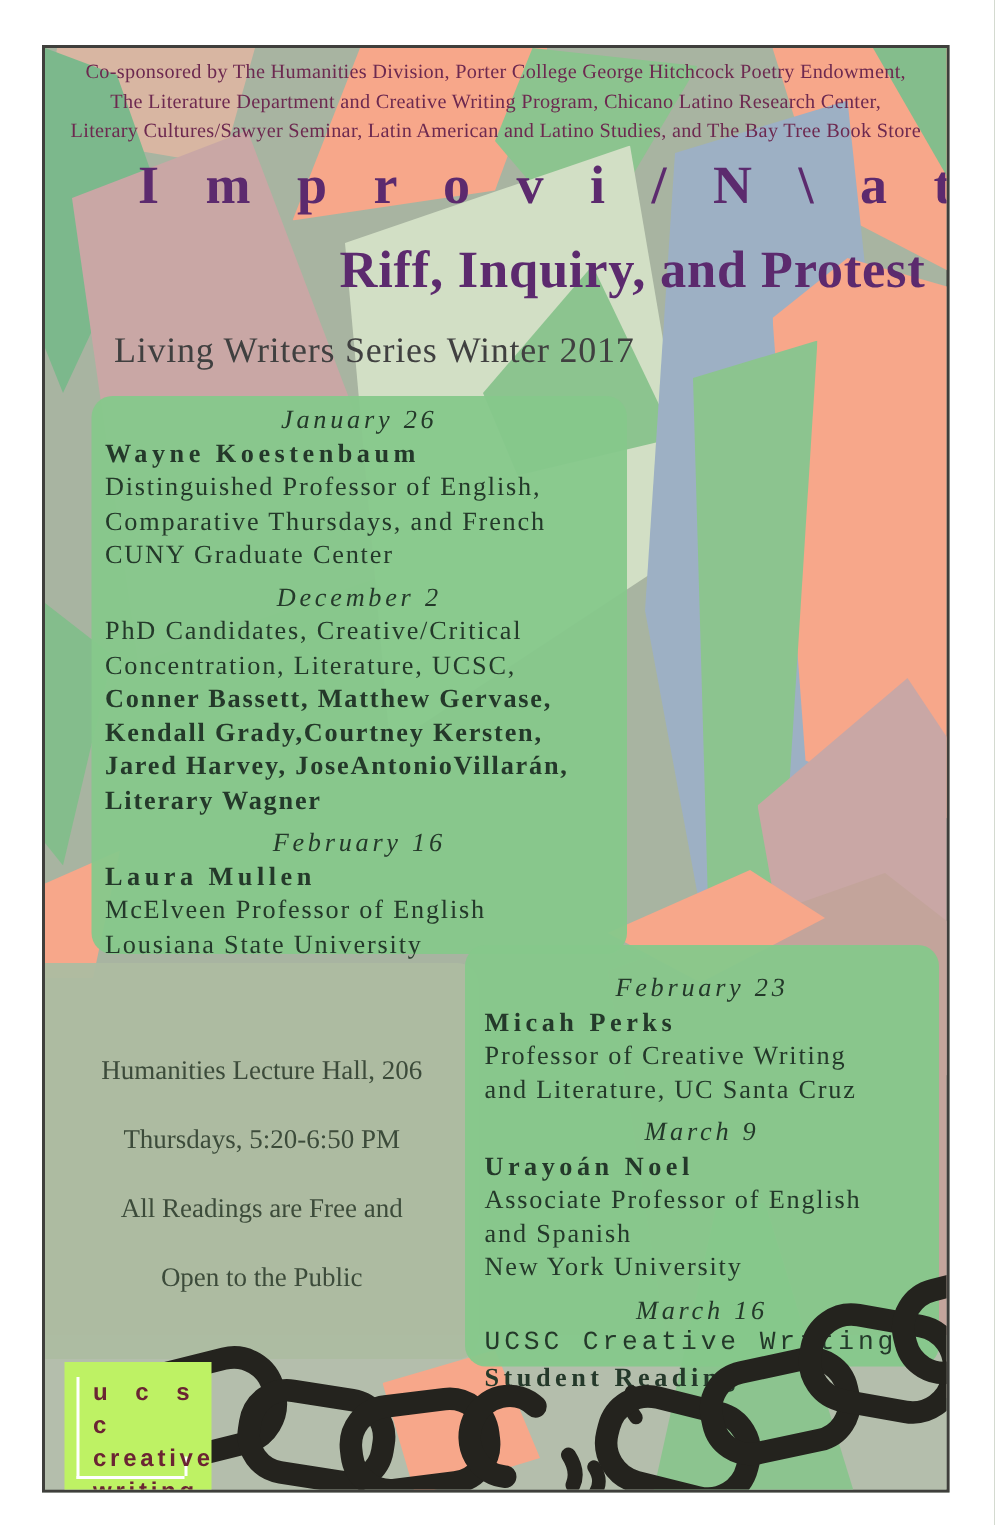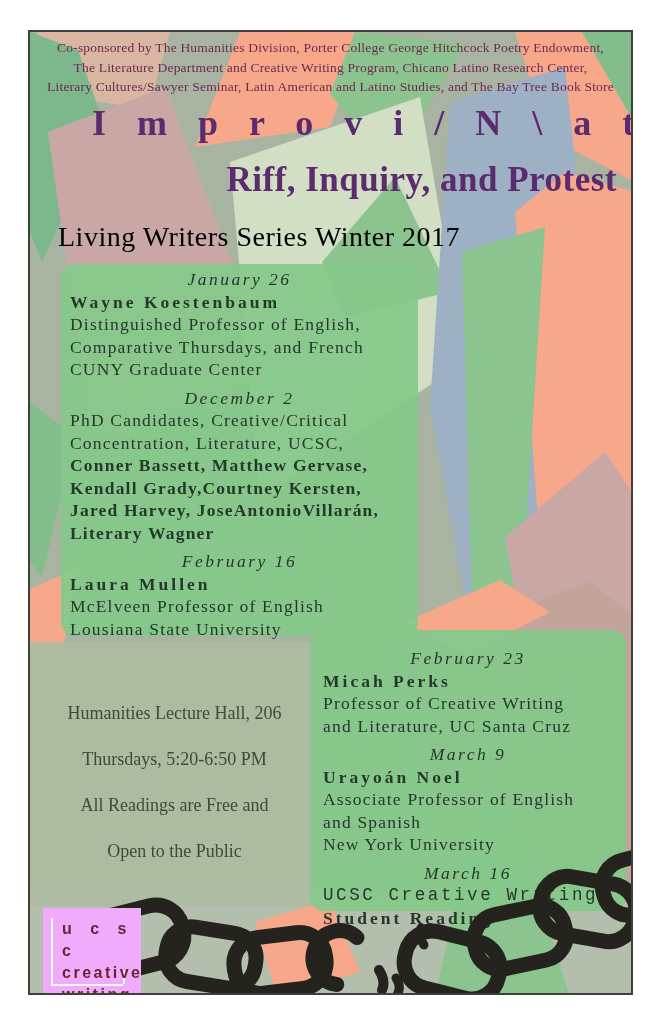--- a/index.html
+++ b/index.html
@@ -21,22 +21,22 @@
   }
   .title{
     position:absolute;z-index:6;left:62px;top:70px;margin:0;
     font-size:36px;font-weight:bold;letter-spacing:11px;color:#5c2a6e;white-space:nowrap;
   }
   .subtitle{
     position:absolute;z-index:6;right:14px;top:128px;
     font-size:35px;font-weight:bold;color:#5c2a6e;letter-spacing:.5px;white-space:nowrap;
   }
   .series{
-    position:absolute;z-index:6;left:28px;top:189px;
-    font-size:28px;color:#000000;letter-spacing:.5px;white-space:nowrap;
+    position:absolute;z-index:6;left:46px;top:189px;
+    font-size:24px;color:#404040;letter-spacing:.5px;white-space:nowrap;
   }
   
   .box{position:absolute;color:#24392a;font-size:17.5px;}
   .box1{z-index:10;left:31px;top:232px;width:357px;height:372px;
     background:rgba(134,200,139,0.95);border-radius:14px;padding-top:4px;box-sizing:border-box;}
   .box2{z-index:11;left:280px;top:598px;width:316px;height:281px;
     background:rgba(134,200,139,0.95);border-radius:14px;padding-top:17px;box-sizing:border-box;}
   .venuebox{z-index:10;left:0px;top:610px;width:289px;height:264px;
     background:rgba(173,187,161,0.96);border-radius:0 14px 14px 0;}
   .reading .date{
@@ -47,21 +47,21 @@
   .rline{padding-left:9px;letter-spacing:1.2px;line-height:22.5px;white-space:nowrap;}
   .box2 .rline{padding-left:13px;}
   .bold{font-weight:bold;}
   .rname{font-weight:bold;letter-spacing:3px;}
   .wide{letter-spacing:2.6px;font-family:Liberation Mono, monospace;}
   .venue-text{margin-top:48px;text-align:center;color:#3c4b3a;font-size:18px;}
   .vline{line-height:46px;white-space:nowrap;}
   
   .chain{position:absolute;z-index:20;left:0;top:0;width:605px;height:965px;pointer-events:none;}
   
-  .logo{position:absolute;z-index:30;left:13px;top:876px;width:98px;height:87px;background:#f0abfc;}
+  .logo{position:absolute;z-index:30;left:13px;top:876px;width:98px;height:87px;background:#bef264;}
   .logo-bracket{position:absolute;left:8px;top:10px;bottom:9px;width:70px;
     border-left:2.5px solid #fff;border-bottom:2.5px solid #fff;}
   .logo-bracket::after{content:"";position:absolute;right:-2px;bottom:0;width:2.5px;height:13px;background:#fff;}
   .logo-text{position:absolute;left:19px;top:10px;font-family:"Liberation Sans", sans-serif;
     font-weight:bold;color:#6b2433;font-size:16px;line-height:22px;}
   .logo-l1{letter-spacing:7px;}
   .logo-l2,.logo-l3{letter-spacing:2.5px;}
 </style>
 </head>
 <body>

